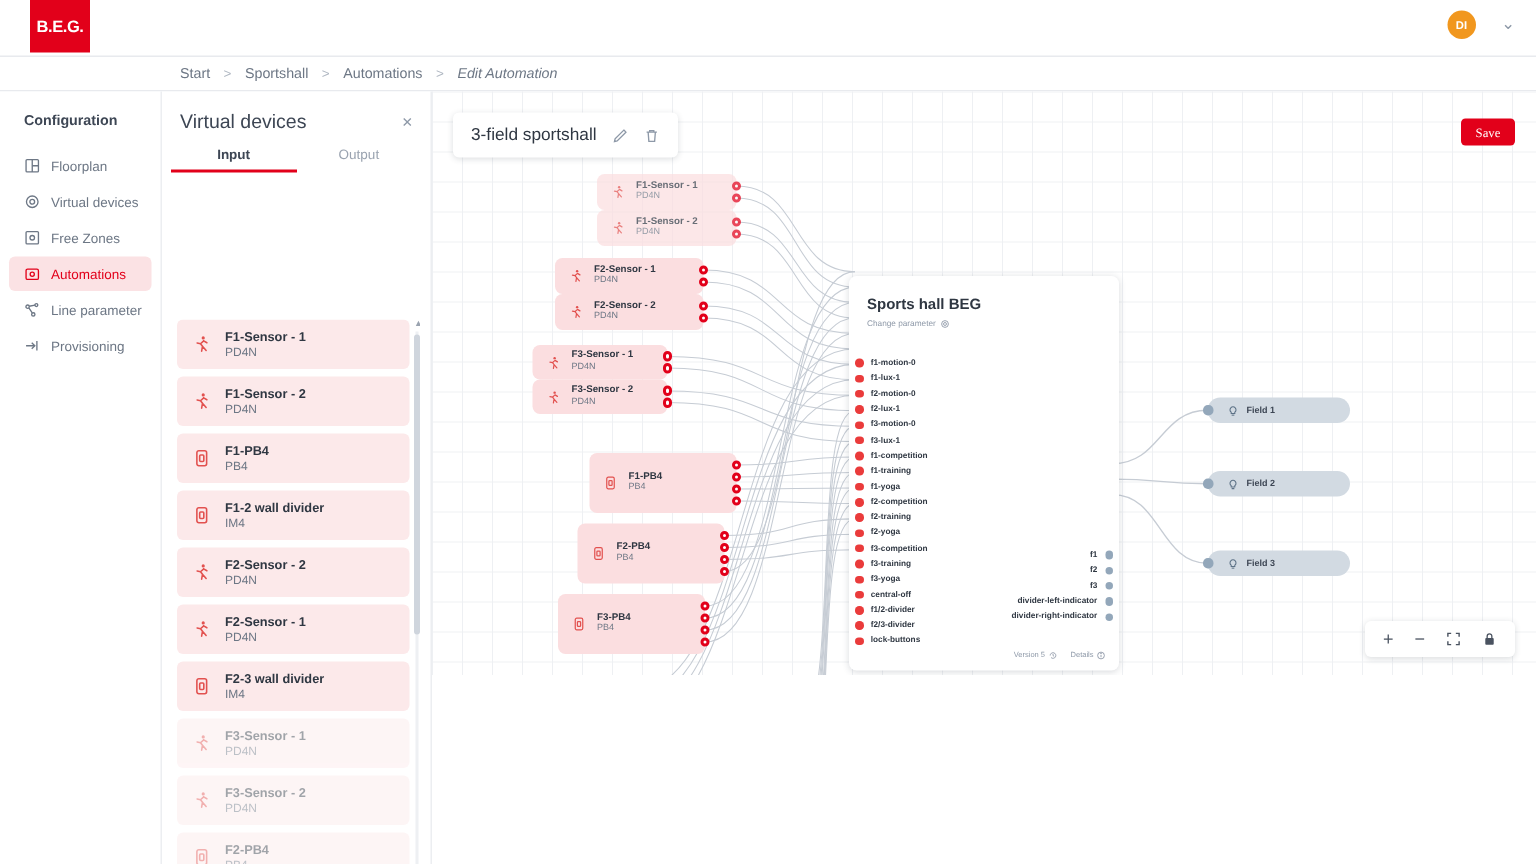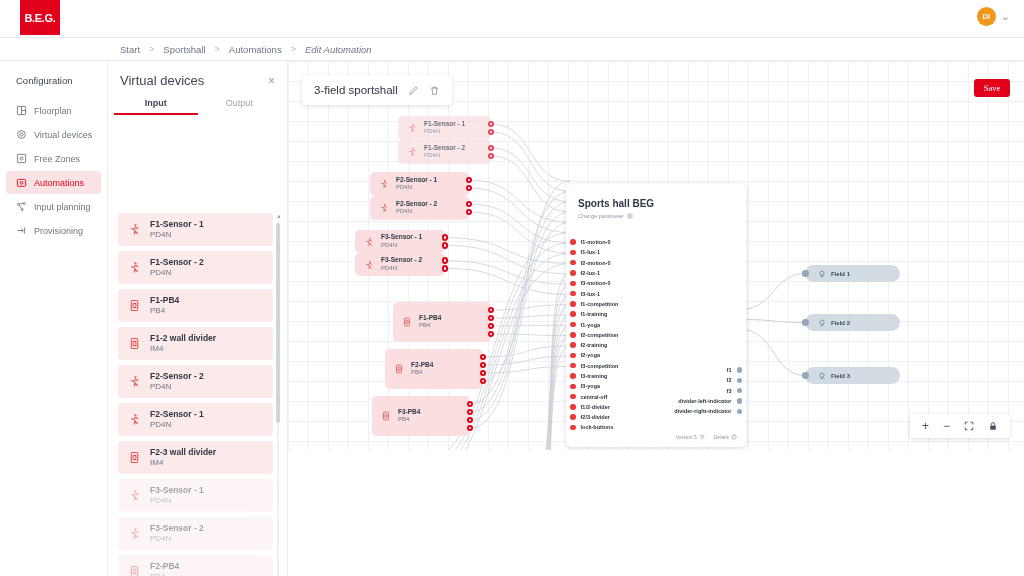--- a/index.html
+++ b/index.html
@@ -18,21 +18,21 @@
     background: #fff; display: flex; align-items: flex-start;
   }
   .logo {
     position: absolute; left: 20px; top: 0; width: 40px; height: 35px;
     background: #e2001a; color: #fff; font-weight: bold; font-size: 11px;
     display: flex; align-items: center; justify-content: center;
     letter-spacing: -0.3px;
   }
   .avatar-wrap {
     position: absolute; right: 14px; top: 7px;
-    display: flex; align-items: center; gap: 5px;
+    display: flex; align-items: center; gap: 17px;
   }
   .avatar {
     width: 19px; height: 19px; border-radius: 50%;
     background: #f1971e; color: #fff; font-size: 7.5px; font-weight: bold;
     display: flex; align-items: center; justify-content: center;
   }
   .chev-down { color: #8e99a8; font-size: 11px; line-height: 1; }
 
   
   .crumbbar {
@@ -43,21 +43,21 @@
   .crumb { font-size: 9.5px; color: #6d7785; }
   .crumb.cur { color: #6d7785; font-style: italic; }
   .crumb-sep { font-size: 9px; color: #aeb6c1; margin: 0 9px; }
 
   
   .confignav {
     position: absolute; top: 61px; left: 0; width: 108px; height: 515px;
     background: #fff; border-right: 1px solid #eceef1; padding-top: 14px;
   }
   .config-title {
-    font-size: 9.5px; font-weight: normal; color: #3d4654;
+    font-size: 9.5px; font-weight: bold; color: #3d4654;
     padding: 0 0 12px 16px;
   }
   .nav-item {
     display: flex; align-items: center; gap: 7px;
     height: 23px; margin: 1px 6px; padding-left: 10px;
     border-radius: 4px; font-size: 9px; color: #6d7785; cursor: pointer;
   }
   .nav-item.active { background: #fbe2e4; color: #e2001a; }
   .nav-item .ic { width: 11px; height: 11px; display: block; flex: 0 0 11px; }
 
@@ -258,21 +258,21 @@
         </div>
         <div class="nav-item">
           <span class="ic">
             <svg width="11" height="11" viewBox="0 0 16 16" fill="none" stroke="currentColor" stroke-width="1.3">
               <circle cx="3.5" cy="5" r="1.6"></circle>
               <circle cx="12" cy="3.5" r="1.4"></circle>
               <circle cx="9" cy="12.5" r="1.6"></circle>
               <path d="M4.7 6.2L8 11M5 4.6l5.7-1"></path>
             </svg>
           </span>
-          <span>Input planning</span>
+          <span>Line parameter</span>
         </div>
         <div class="nav-item">
           <span class="ic">
             <svg width="11" height="11" viewBox="0 0 16 16" fill="none" stroke="currentColor" stroke-width="1.3">
               <line x1="2" y1="8" x2="10" y2="8"></line>
               <polyline points="7.5,5 10.5,8 7.5,11"></polyline>
               <path d="M12.5 3.5v9"></path>
             </svg>
           </span>
           <span>Provisioning</span>

